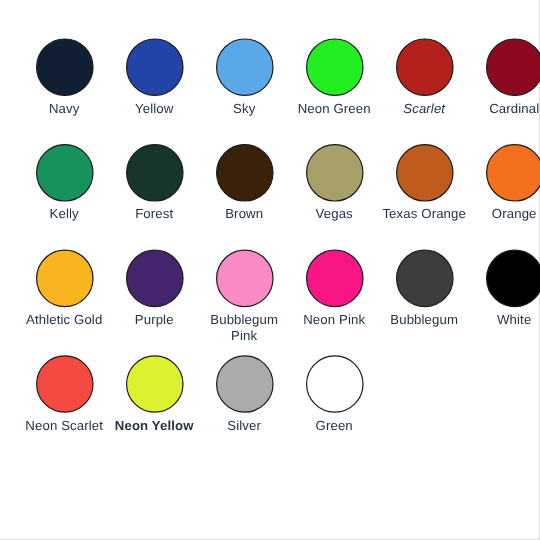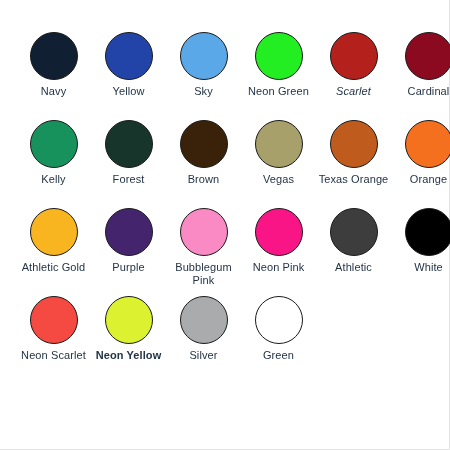--- a/index.html
+++ b/index.html
@@ -130,21 +130,21 @@
       <div class="swatch-cell">
         <div class="swatch-dot" style="background: rgb(249, 138, 196); border-color: rgb(27, 27, 27);"></div>
         <div class="swatch-label" style="color: rgb(36, 52, 71);">Bubblegum Pink</div>
       </div>
       <div class="swatch-cell">
         <div class="swatch-dot" style="background: rgb(249, 21, 134); border-color: rgb(27, 27, 27);"></div>
         <div class="swatch-label" style="color: rgb(36, 52, 71);">Neon Pink</div>
       </div>
       <div class="swatch-cell">
         <div class="swatch-dot" style="background: rgb(61, 61, 61); border-color: rgb(27, 27, 27);"></div>
-        <div class="swatch-label" style="color: rgb(36, 52, 71);">Athletic</div>
+        <div class="swatch-label" style="color: rgb(36, 52, 71);">Bubblegum</div>
       </div>
       <div class="swatch-cell">
         <div class="swatch-dot" style="background: rgb(0, 0, 0); border-color: rgb(27, 27, 27);"></div>
         <div class="swatch-label" style="color: rgb(36, 52, 71);">White</div>
       </div>
       <div class="swatch-cell">
         <div class="swatch-dot" style="background: rgb(244, 74, 65); border-color: rgb(27, 27, 27);"></div>
         <div class="swatch-label" style="color: rgb(36, 52, 71);">Neon Scarlet</div>
       </div>
       <div class="swatch-cell">

